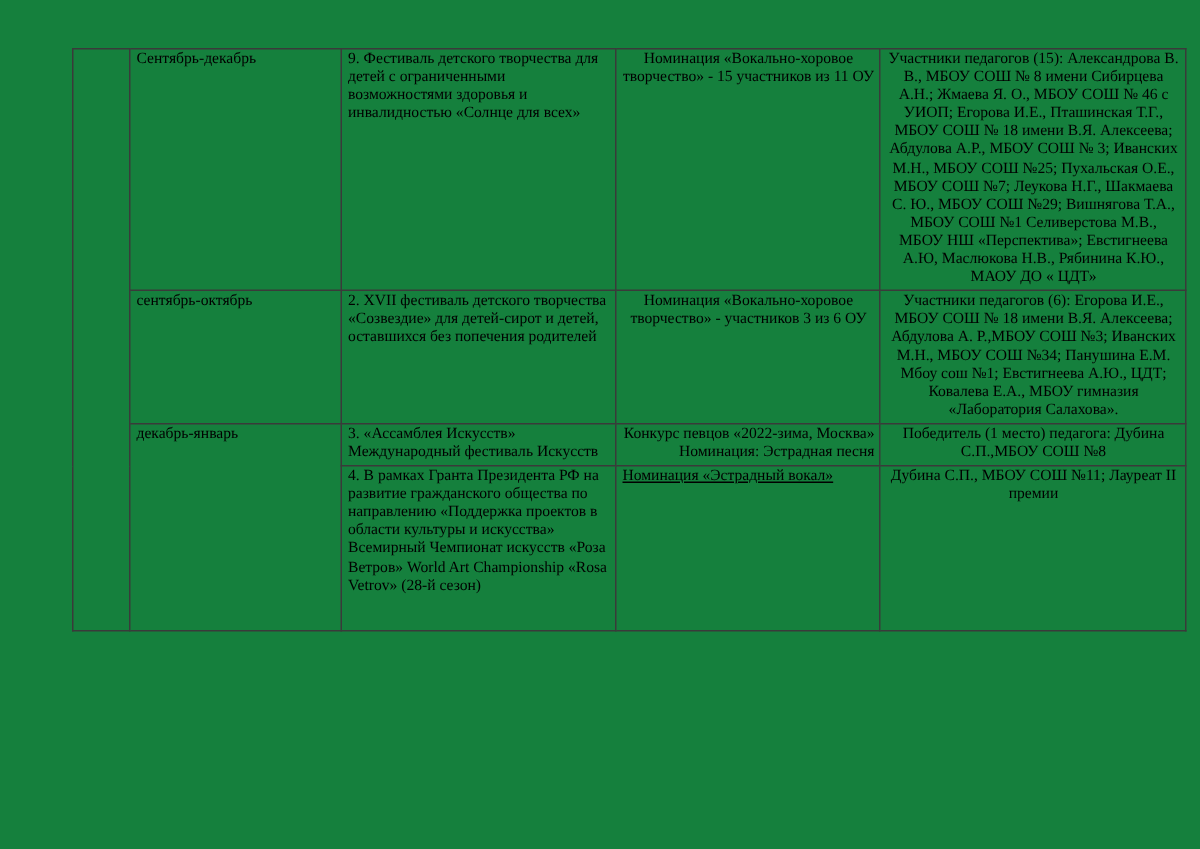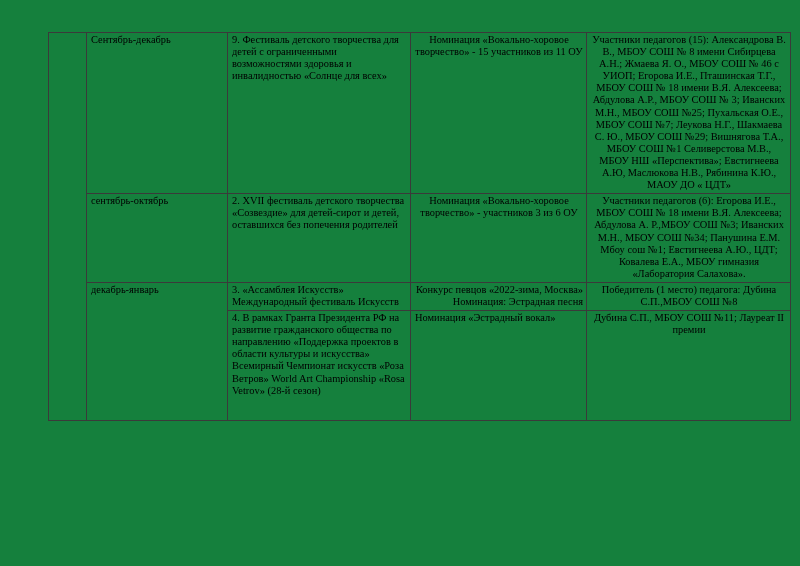--- a/index.html
+++ b/index.html
@@ -69,19 +69,19 @@
       <tr>
         <td class="col-period" rowspan="2">декабрь-январь</td>
         <td class="col-event">3.  «Ассамблея Искусств» Международный фестиваль Искусств</td>
         <td class="col-nomination nowrap-ish" style="text-align:right;">Конкурс певцов «2022-зима, Москва»
 Номинация: Эстрадная песня</td>
         <td class="col-participants">Победитель (1 место) педагога: Дубина С.П.,МБОУ СОШ №8</td>
       </tr>
 
       <tr>
         <td class="col-event" style="height:106px;margin-top:40px;">4.  В рамках Гранта Президента РФ на развитие гражданского общества по направлению «Поддержка проектов в области культуры и искусства» Всемирный Чемпионат искусств «Роза Ветров» World Art Championship «Rosa Vetrov» (28-й сезон)</td>
-        <td class="col-nomination" style="text-align:left;">Номинация «Эстрадный вокал»</td>
+        <td class="col-nomination" style="text-align:left;text-decoration:underline;">Номинация «Эстрадный вокал»</td>
         <td class="col-participants">Дубина С.П., МБОУ СОШ №11; Лауреат II премии</td>
       </tr>
     </tbody>
   </table>
 
 </div>
 
 </body></html>

